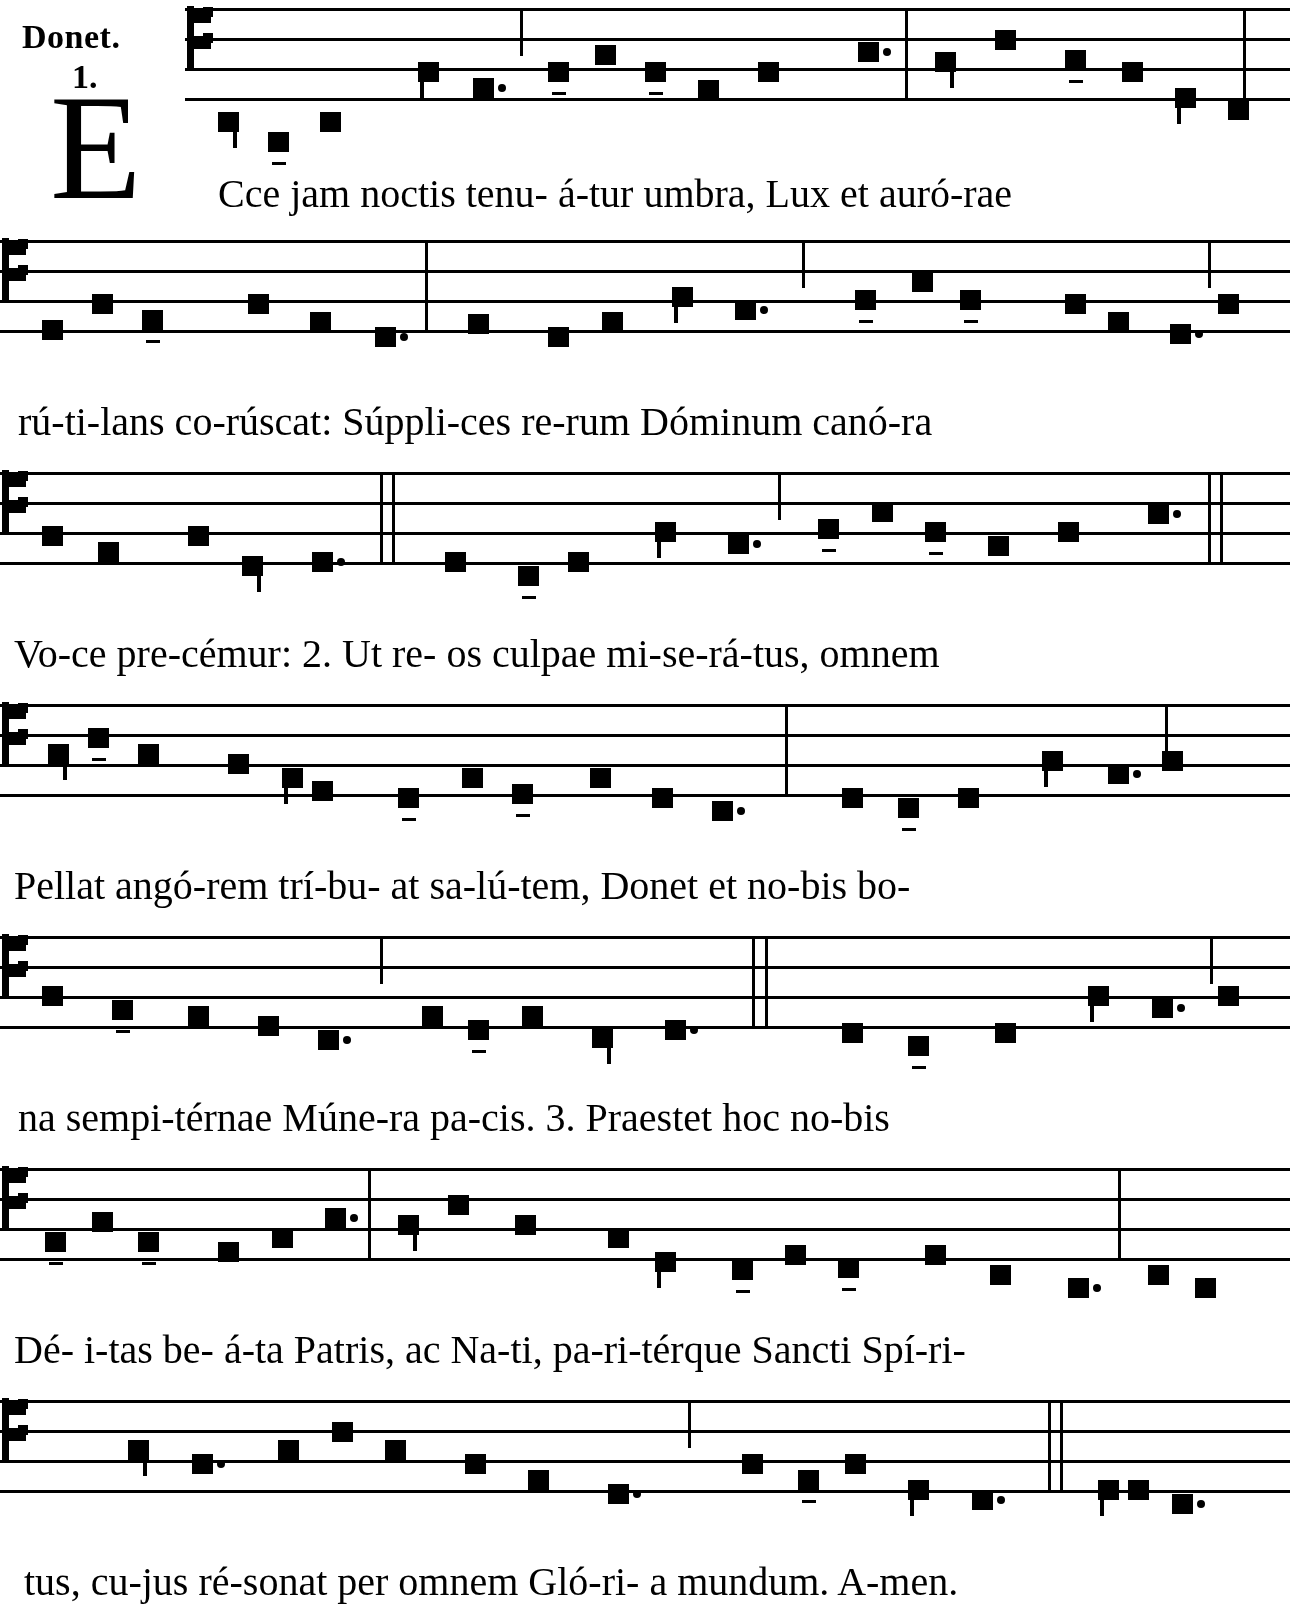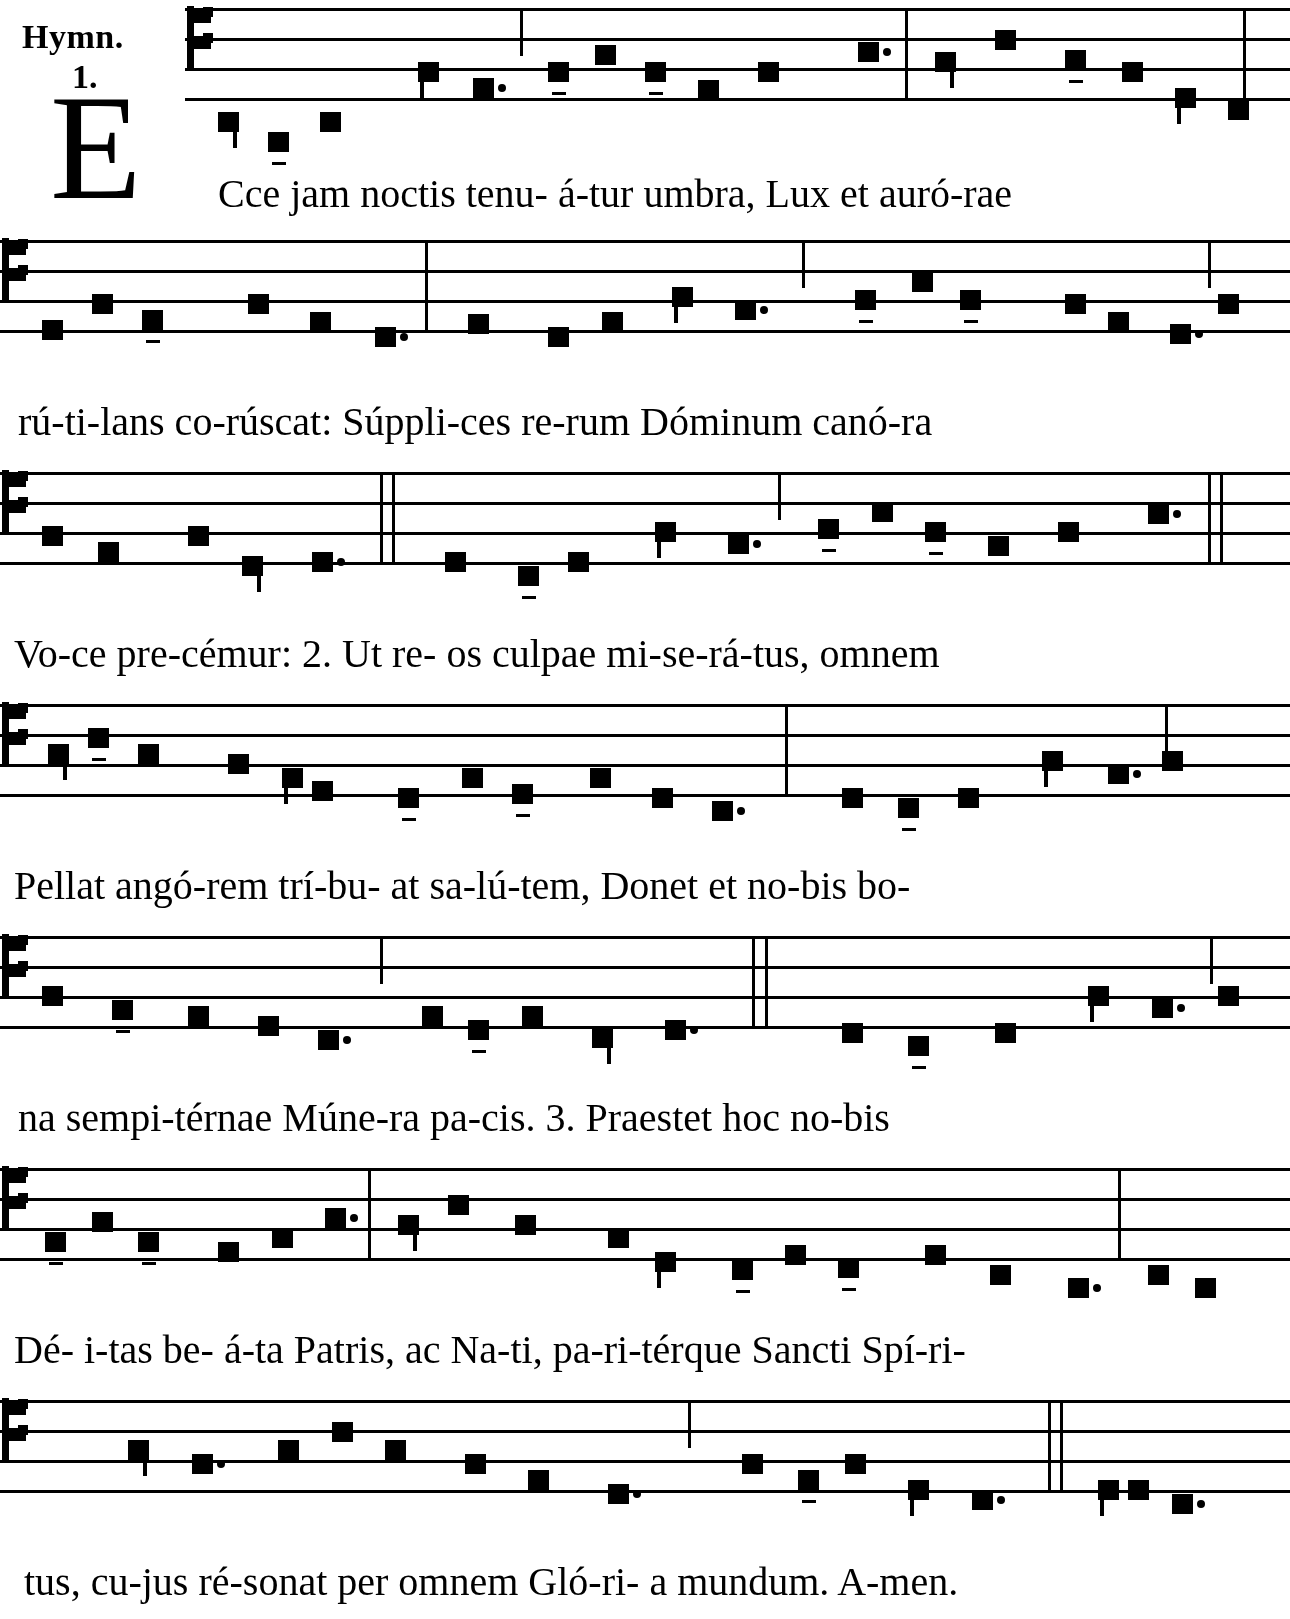--- a/index.html
+++ b/index.html
@@ -162,21 +162,21 @@
     font-family: "Liberation Serif", serif;
     font-size: 40px;
     white-space: nowrap;
   }
 </style>
 </head>
 <body>
 
 <div class="page">
 
-  <div class="hymn-label">Hymn.</div>
+  <div class="hymn-label">Donet.</div>
   <div class="hymn-number">1.</div>
   <div class="drop-cap">E</div>
 
   <div id="systems-host">
       <div class="system" style="top: 0px;">
         <div class="staff">
           <div class="line l1" style="left: 185px;"></div>
           <div class="line l2" style="left: 185px;"></div>
           <div class="line l3" style="left: 185px;"></div>
           <div class="line l4" style="left: 185px;"></div>

